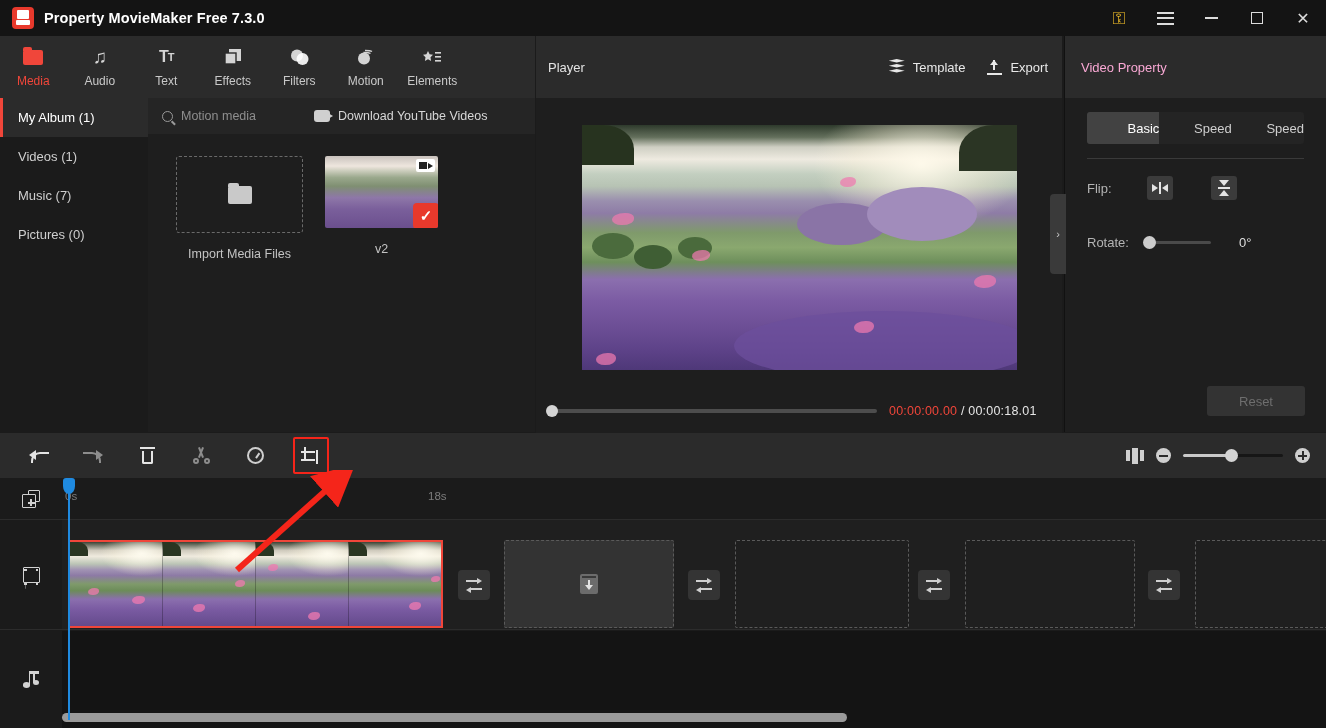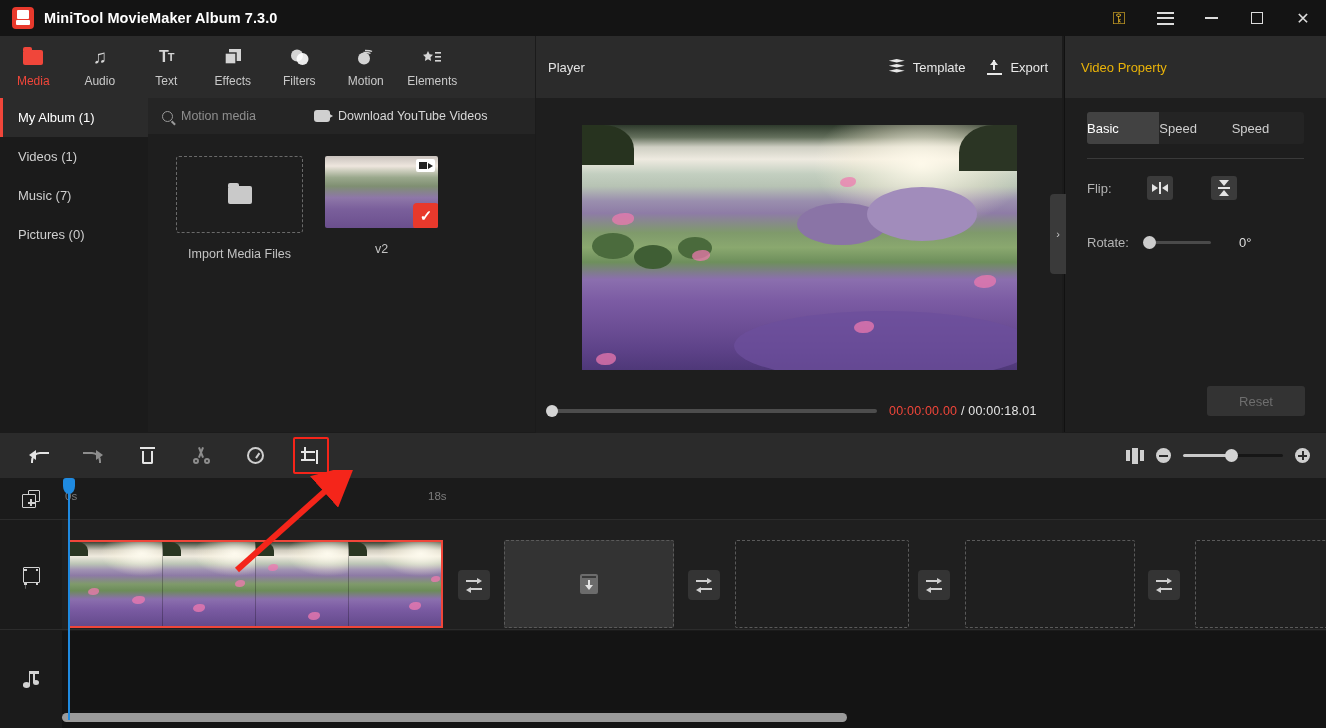--- a/index.html
+++ b/index.html
@@ -167,23 +167,23 @@
   .fullsc i { position:absolute; width:5px; height:5px; border:2px solid #e0e0e0; }
   .fullsc i:nth-child(1){ left:0; top:0; border-right:0; border-bottom:0;}
   .fullsc i:nth-child(2){ right:0; top:0; border-left:0; border-bottom:0;}
   .fullsc i:nth-child(3){ left:0; bottom:0; border-right:0; border-top:0;}
   .fullsc i:nth-child(4){ right:0; bottom:0; border-left:0; border-top:0;}
   .fullsc .core { position:absolute; left:4px; top:4px; width:8px; height:8px; background:#e0e0e0; border:0; }
 
   
   .proppanel { position:absolute; left:1064px; top:36px; width:262px; height:396px; background:#1e1e1e; border-left:1px solid #111; }
   .prop-head { height:62px; background:#2b2b2b; display:flex; align-items:center; }
-  .prop-head span { margin-left:16px; font-size:13px; color:#eab308; }
+  .prop-head span { margin-left:16px; font-size:13px; color:#f9a8d4; }
   .prop-tabs { display:flex; margin: 14px 22px 0 22px; height:32px; border-radius:3px; overflow:hidden; background:#242424; }
-  .prop-tab { flex:1; display:flex; align-items:center; justify-content:flex-start; font-size:13px; color:#cfcfcf; }
+  .prop-tab { flex:1; display:flex; align-items:center; justify-content:flex-end; font-size:13px; color:#cfcfcf; }
   .prop-tab.active { background:#424242; color:#fff; }
   .prop-div { margin: 14px 22px 0 22px; height:1px; background:#3a3a3a; }
   .prow { display:flex; align-items:center; margin: 16px 22px 0 22px; height:26px; }
   .plabel { width:60px; font-size:13px; color:#b4b4b4; }
   .flipbtn { width:26px; height:24px; background:#3b3b3b; border-radius:3px; display:flex; align-items:center; justify-content:center; }
   .fliph { width:16px; height:12px; position:relative; }
   .fliph::before { content:""; position:absolute; left:0; top:2px; border-left:6px solid #e3e3e3; border-top:4px solid transparent; border-bottom:4px solid transparent; }
   .fliph::after { content:""; position:absolute; right:0; top:2px; border-right:6px solid #e3e3e3; border-top:4px solid transparent; border-bottom:4px solid transparent; }
   .fliph i { position:absolute; left:7px; top:0; width:2px; height:12px; background:#e3e3e3; }
   .flipv { width:12px; height:16px; position:relative; }
@@ -313,21 +313,21 @@
 
   .arrow-anno { position:absolute; left:225px; top:470px; width:130px; height:105px; pointer-events:none; }
 </style>
 </head>
 <body>
 
 <div id="app">
 
   <div class="titlebar">
     <div class="tb-logo"></div>
-    <div class="tb-title">MiniTool MovieMaker Album 7.3.0</div>
+    <div class="tb-title">Property MovieMaker Free 7.3.0</div>
     <div class="tb-right">
       <div class="tb-btn">
           <span class="key-icon">⚿</span>
         </div>
       <div class="tb-btn">
           <span class="hamb">
             <i></i>
             <i></i>
             <i></i>
           </span>

